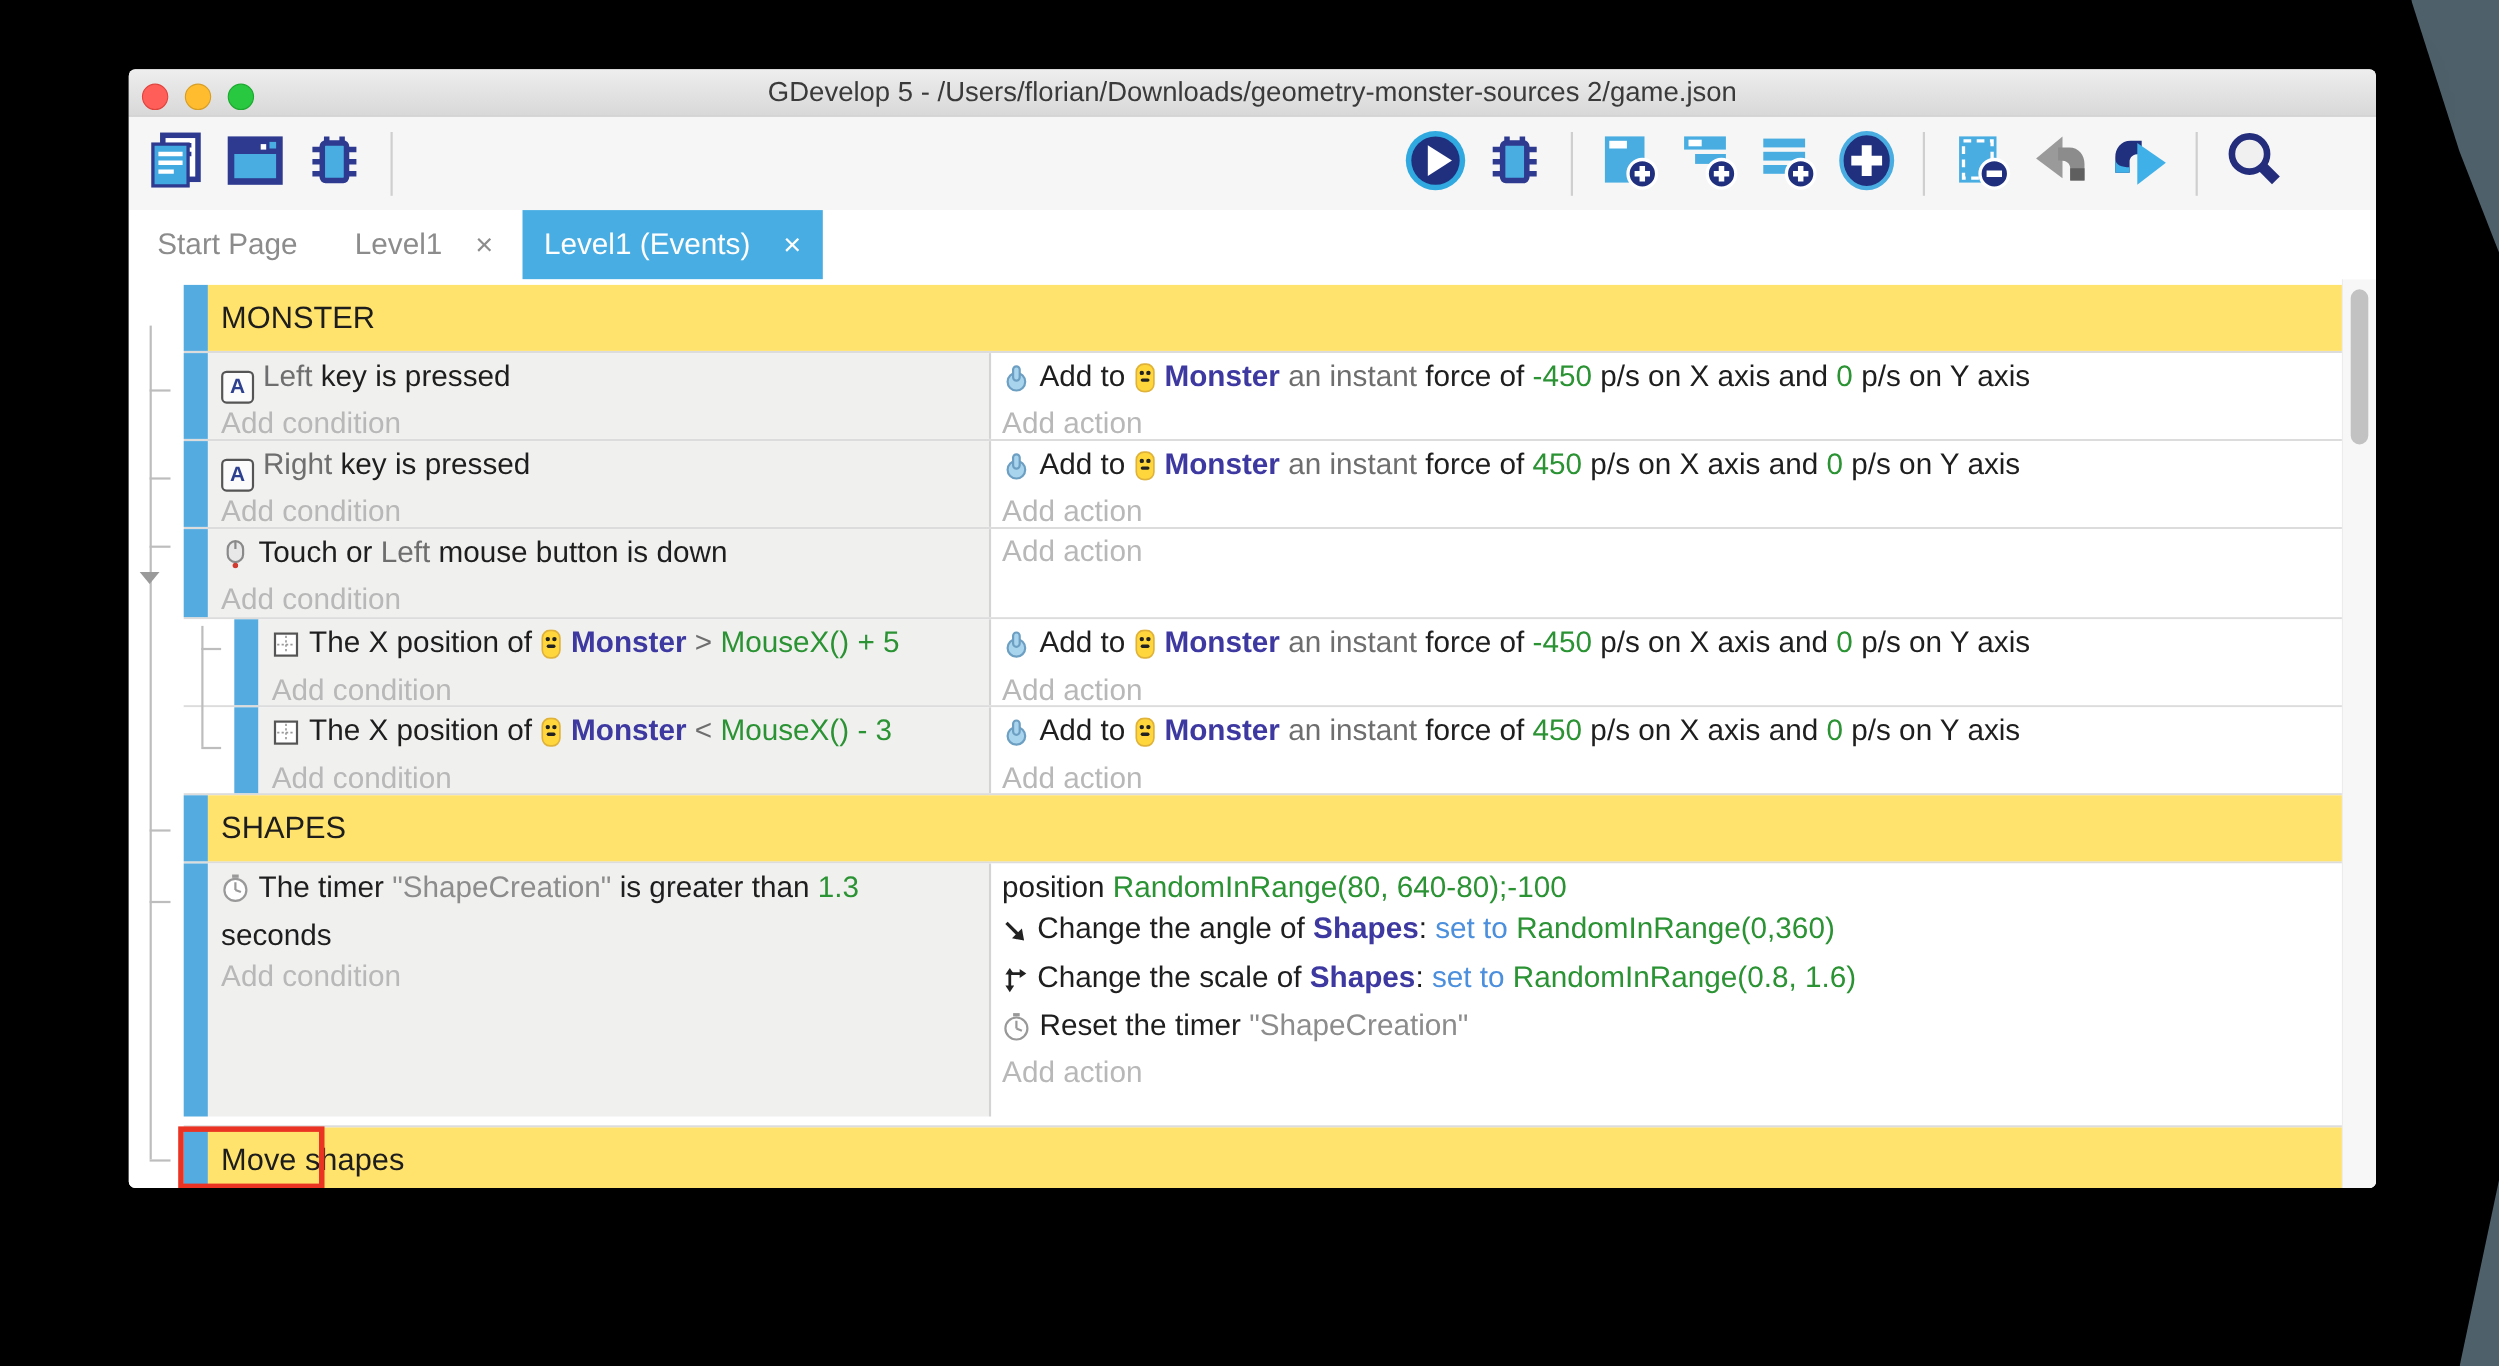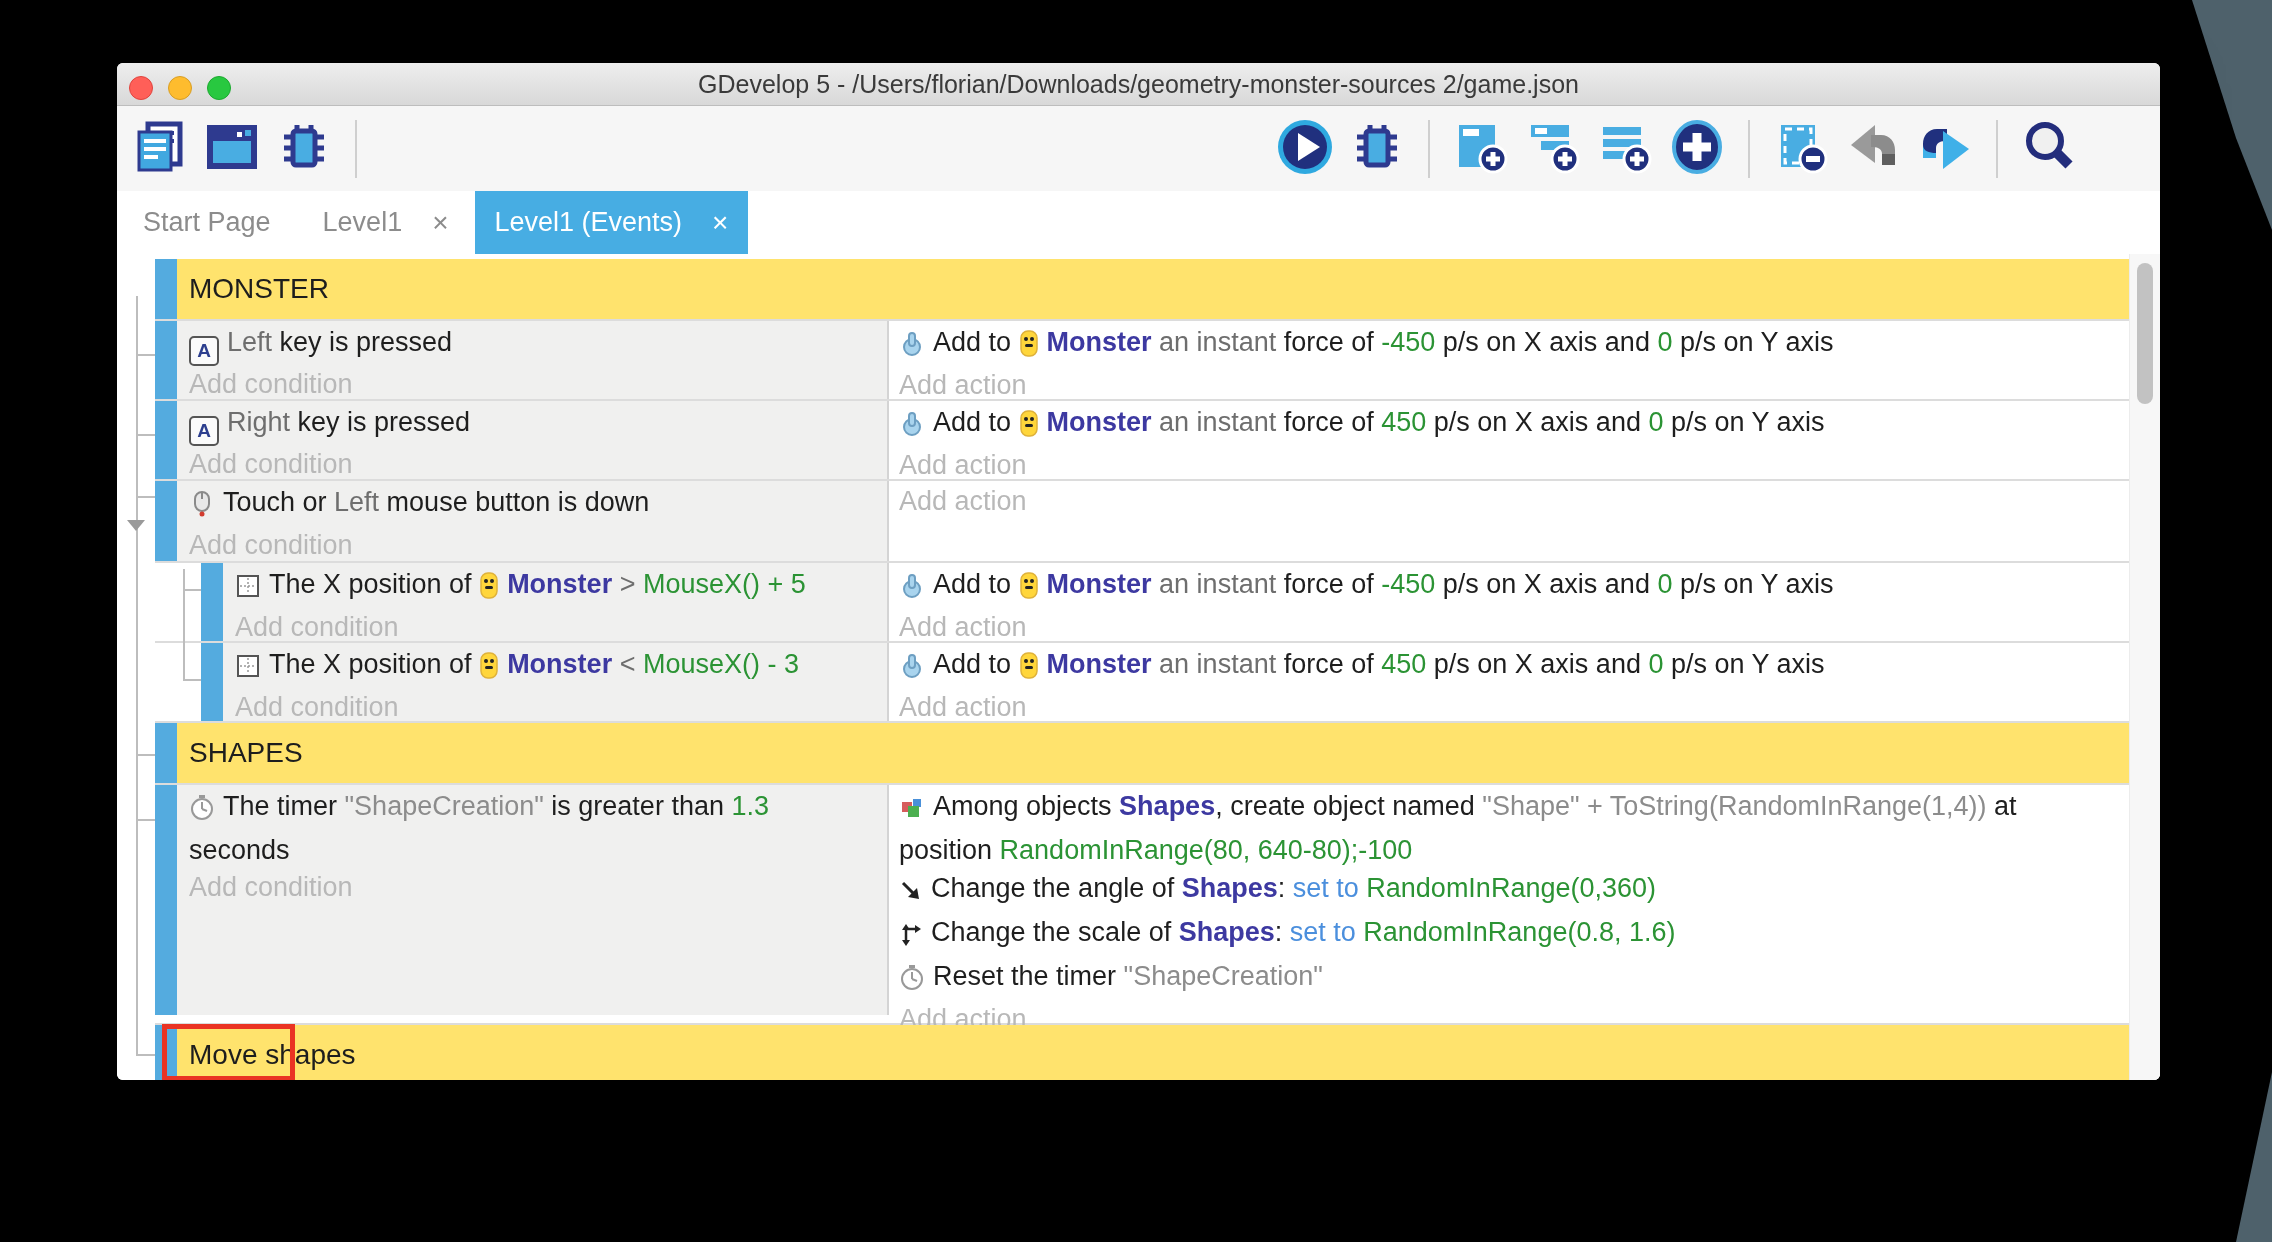--- a/index.html
+++ b/index.html
@@ -31,21 +31,21 @@
 
   
   .tabbar{height:63px;background:#fff;display:flex;align-items:stretch;}
   .tab{display:flex;align-items:center;padding:0 26px;font-size:27px;color:#8c8c8c;text-align:right;}
   .tab .x{margin-left:30px;font-size:28px;color:#8c8c8c;}
   .tab.active{background:#47ade3;color:#fff;padding:12px 20px;}
   .tab.active .x{color:#fff;}
 
   
   .events{position:relative;height:827px;background:#fff;}
-  .rows{position:absolute;left:0;top:0;width:2013px;padding-left:38px;box-sizing:border-box;}
+  .rows{position:absolute;left:12px;top:0;width:2013px;padding-left:38px;box-sizing:border-box;}
   .row{display:flex;border-top:2px solid #dcdcdc;}
   .row.first{border-top:none;margin-top:5px;}
   .bar{width:22px;background:#54abdf;flex:none;}
   .indent{width:46px;background:#fff;flex:none;}
   .banner-cell{flex:1;background:#ffe36d;font-size:28px;color:#1d1d1d;line-height:60px;padding-left:12px;}
   .cond{width:710px;flex:none;background:#f0f0ef;box-sizing:border-box;padding:2px 10px 0 12px;}
   .cond.sub{width:664px;}
   .act{flex:1;background:#fff;border-left:2px solid #d4d4d4;box-sizing:border-box;padding:2px 10px 0 10px;}
   .line{line-height:38px;font-size:27px;white-space:normal;}
   .addline{line-height:36px;font-size:27px;color:#b8b8b8;}
@@ -363,25 +363,20 @@
           <div class="line"><span class="ic"><svg width="26" height="27" viewBox="0 0 26 27">
                   <rect x="10" y="1" width="6" height="3" fill="#999"></rect>
                   <circle cx="13" cy="15" r="10" fill="#fff" stroke="#999" stroke-width="2"></circle>
                   <line x1="13" y1="15" x2="13" y2="8" stroke="#999" stroke-width="2"></line>
                   <line x1="13" y1="15" x2="18" y2="17" stroke="#999" stroke-width="2"></line>
                 </svg></span><span class="t">The timer </span><span class="q">"ShapeCreation"</span><span class="t"> is greater than </span><span class="g">1.3</span></div>
           <div class="line"><span class="t">seconds</span></div>
           <div class="addline">Add condition</div>
         </div>
         <div class="act">
-          <div class="line"><span class="ic"><svg width="26" height="26" viewBox="0 0 26 26">
-                  <rect x="3" y="7" width="10" height="10" fill="#d65c5c"></rect>
-                  <rect x="14" y="4" width="8" height="8" fill="#4a90d9"></rect>
-                  <rect x="9" y="11" width="11" height="11" fill="#4caf50"></rect>
-                </svg></span><span class="t">Among objects </span><span class="obj">Shapes</span><span class="t">, create object named </span><span class="q">"Shape" + ToString(RandomInRange(1,4))</span><span class="t"> at</span></div>
           <div class="line"><span class="t">position </span><span class="g">RandomInRange(80, 640-80);-100</span></div>
           <div class="line"><span class="ic"><svg width="24" height="24" viewBox="0 0 24 24">
                   <line x1="4" y1="4" x2="16" y2="16" stroke="#222" stroke-width="3"></line>
                   <polygon points="20,20 9,18 18,9" fill="#222"></polygon>
                 </svg></span><span class="t">Change the angle of </span><span class="obj">Shapes</span><span class="t">: </span><span class="b">set to </span><span class="g">RandomInRange(0,360)</span></div>
           <div class="line"><span class="ic"><svg width="24" height="24" viewBox="0 0 24 24">
                   <line x1="7" y1="5" x2="7" y2="19" stroke="#222" stroke-width="2.5"></line>
                   <polygon points="7,1 3,7 11,7" fill="#222"></polygon>
                   <polygon points="7,23 3,17 11,17" fill="#222"></polygon>
                   <line x1="8" y1="6" x2="18" y2="6" stroke="#222" stroke-width="2.5"></line>

